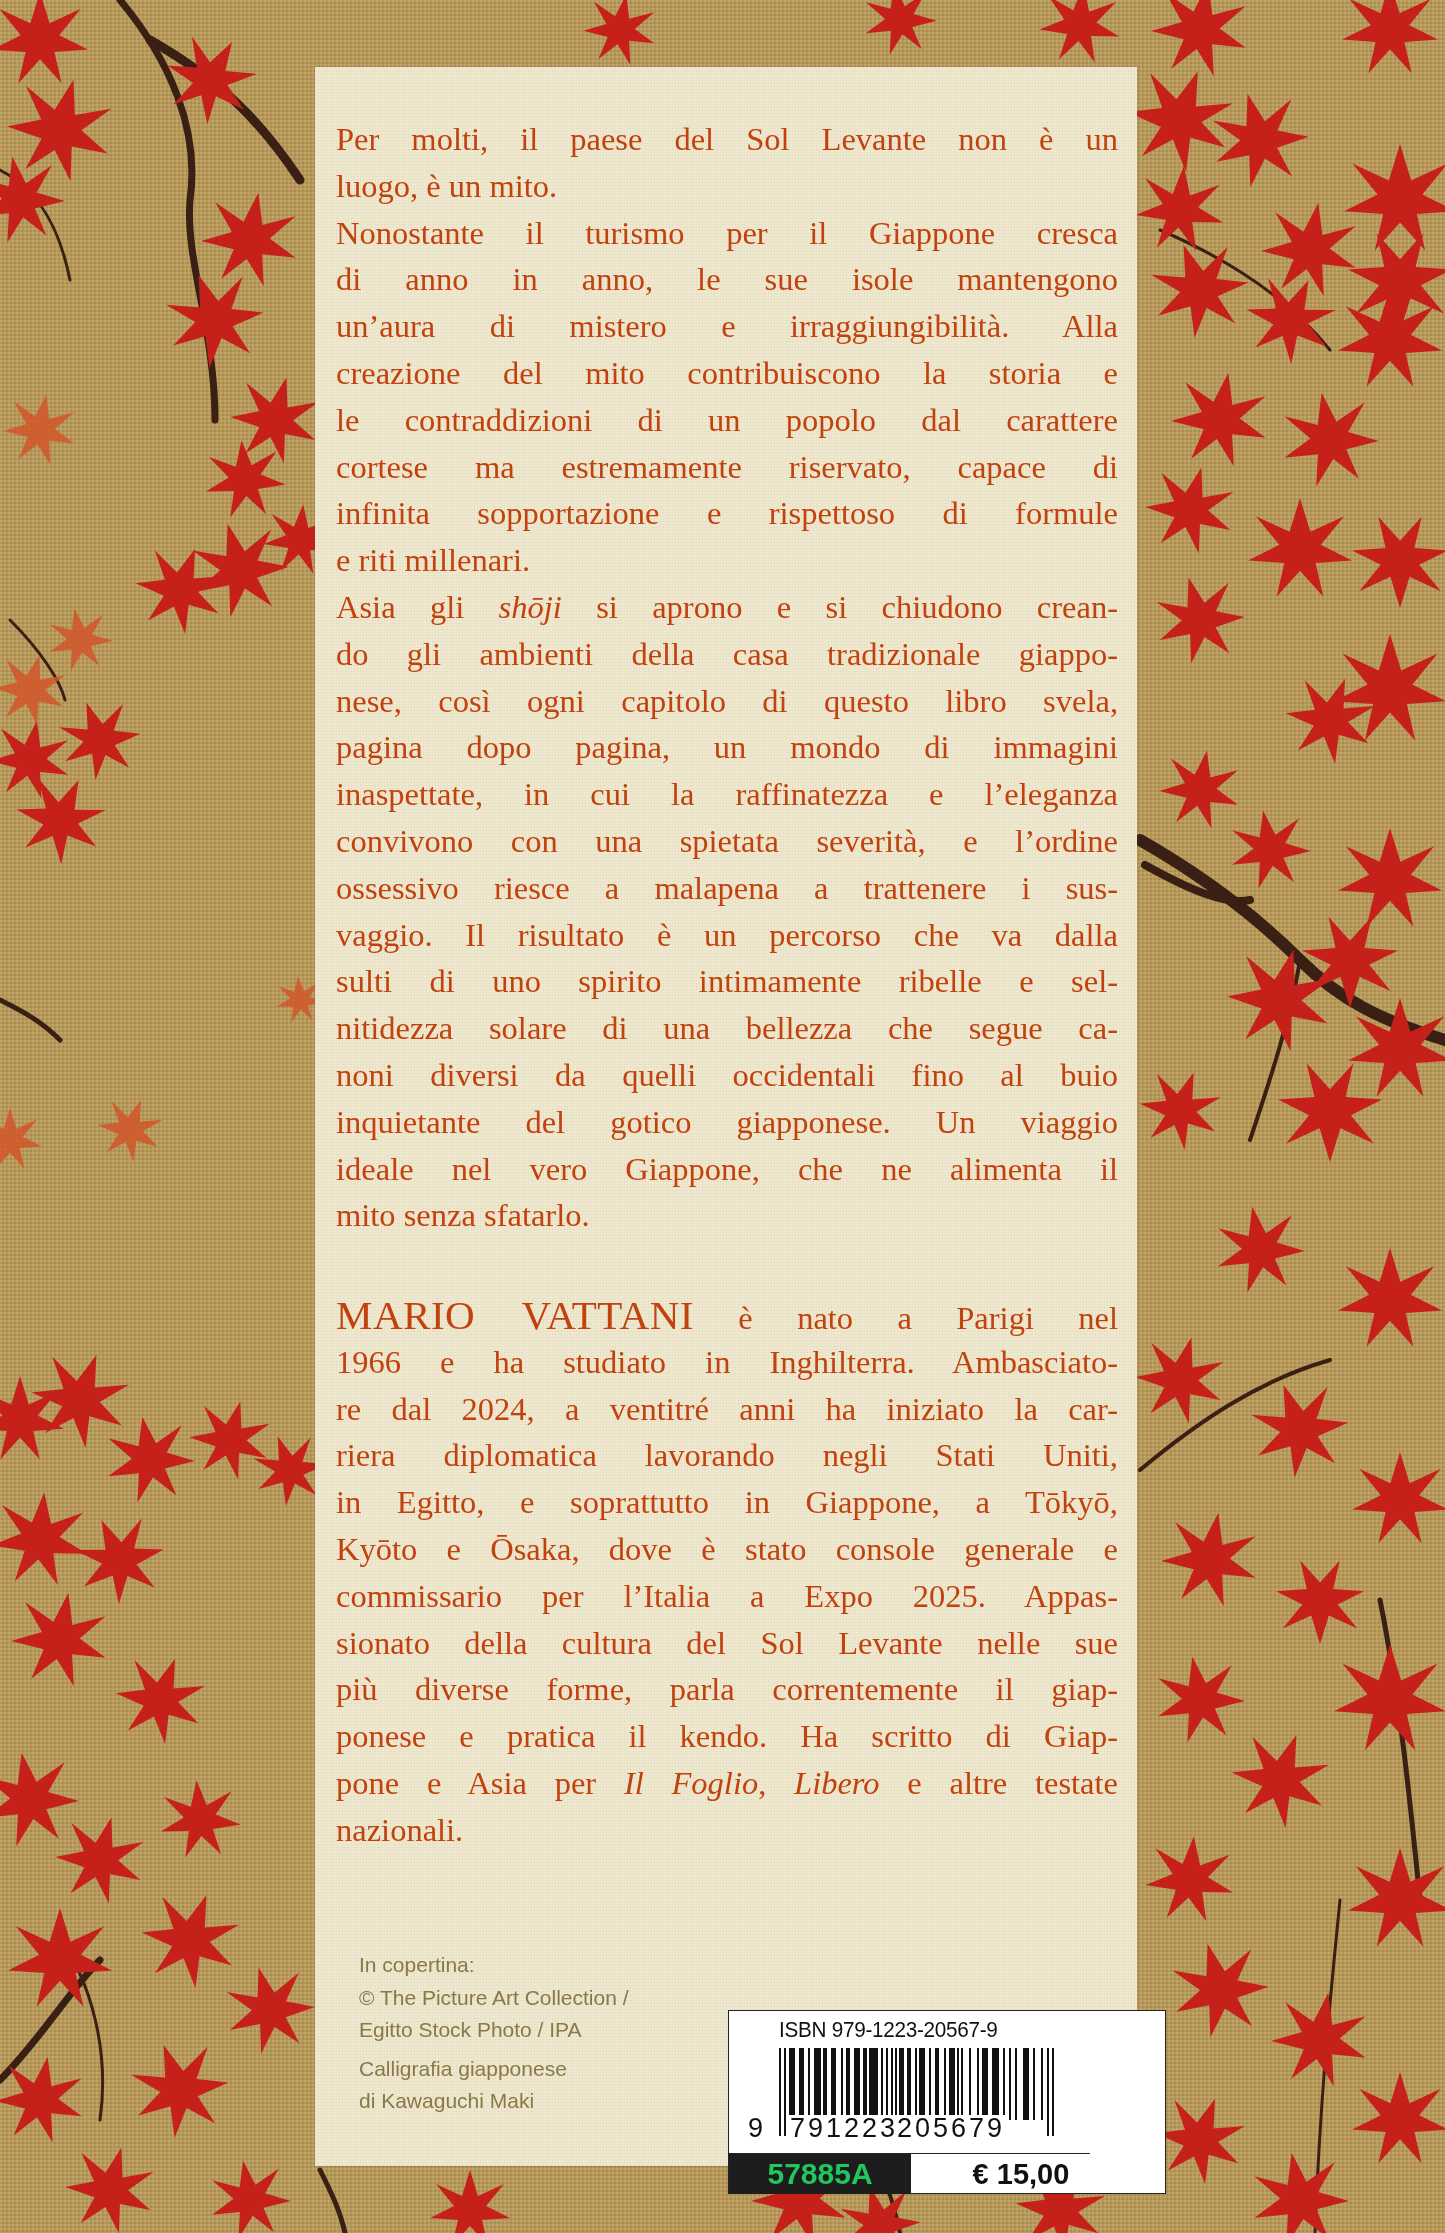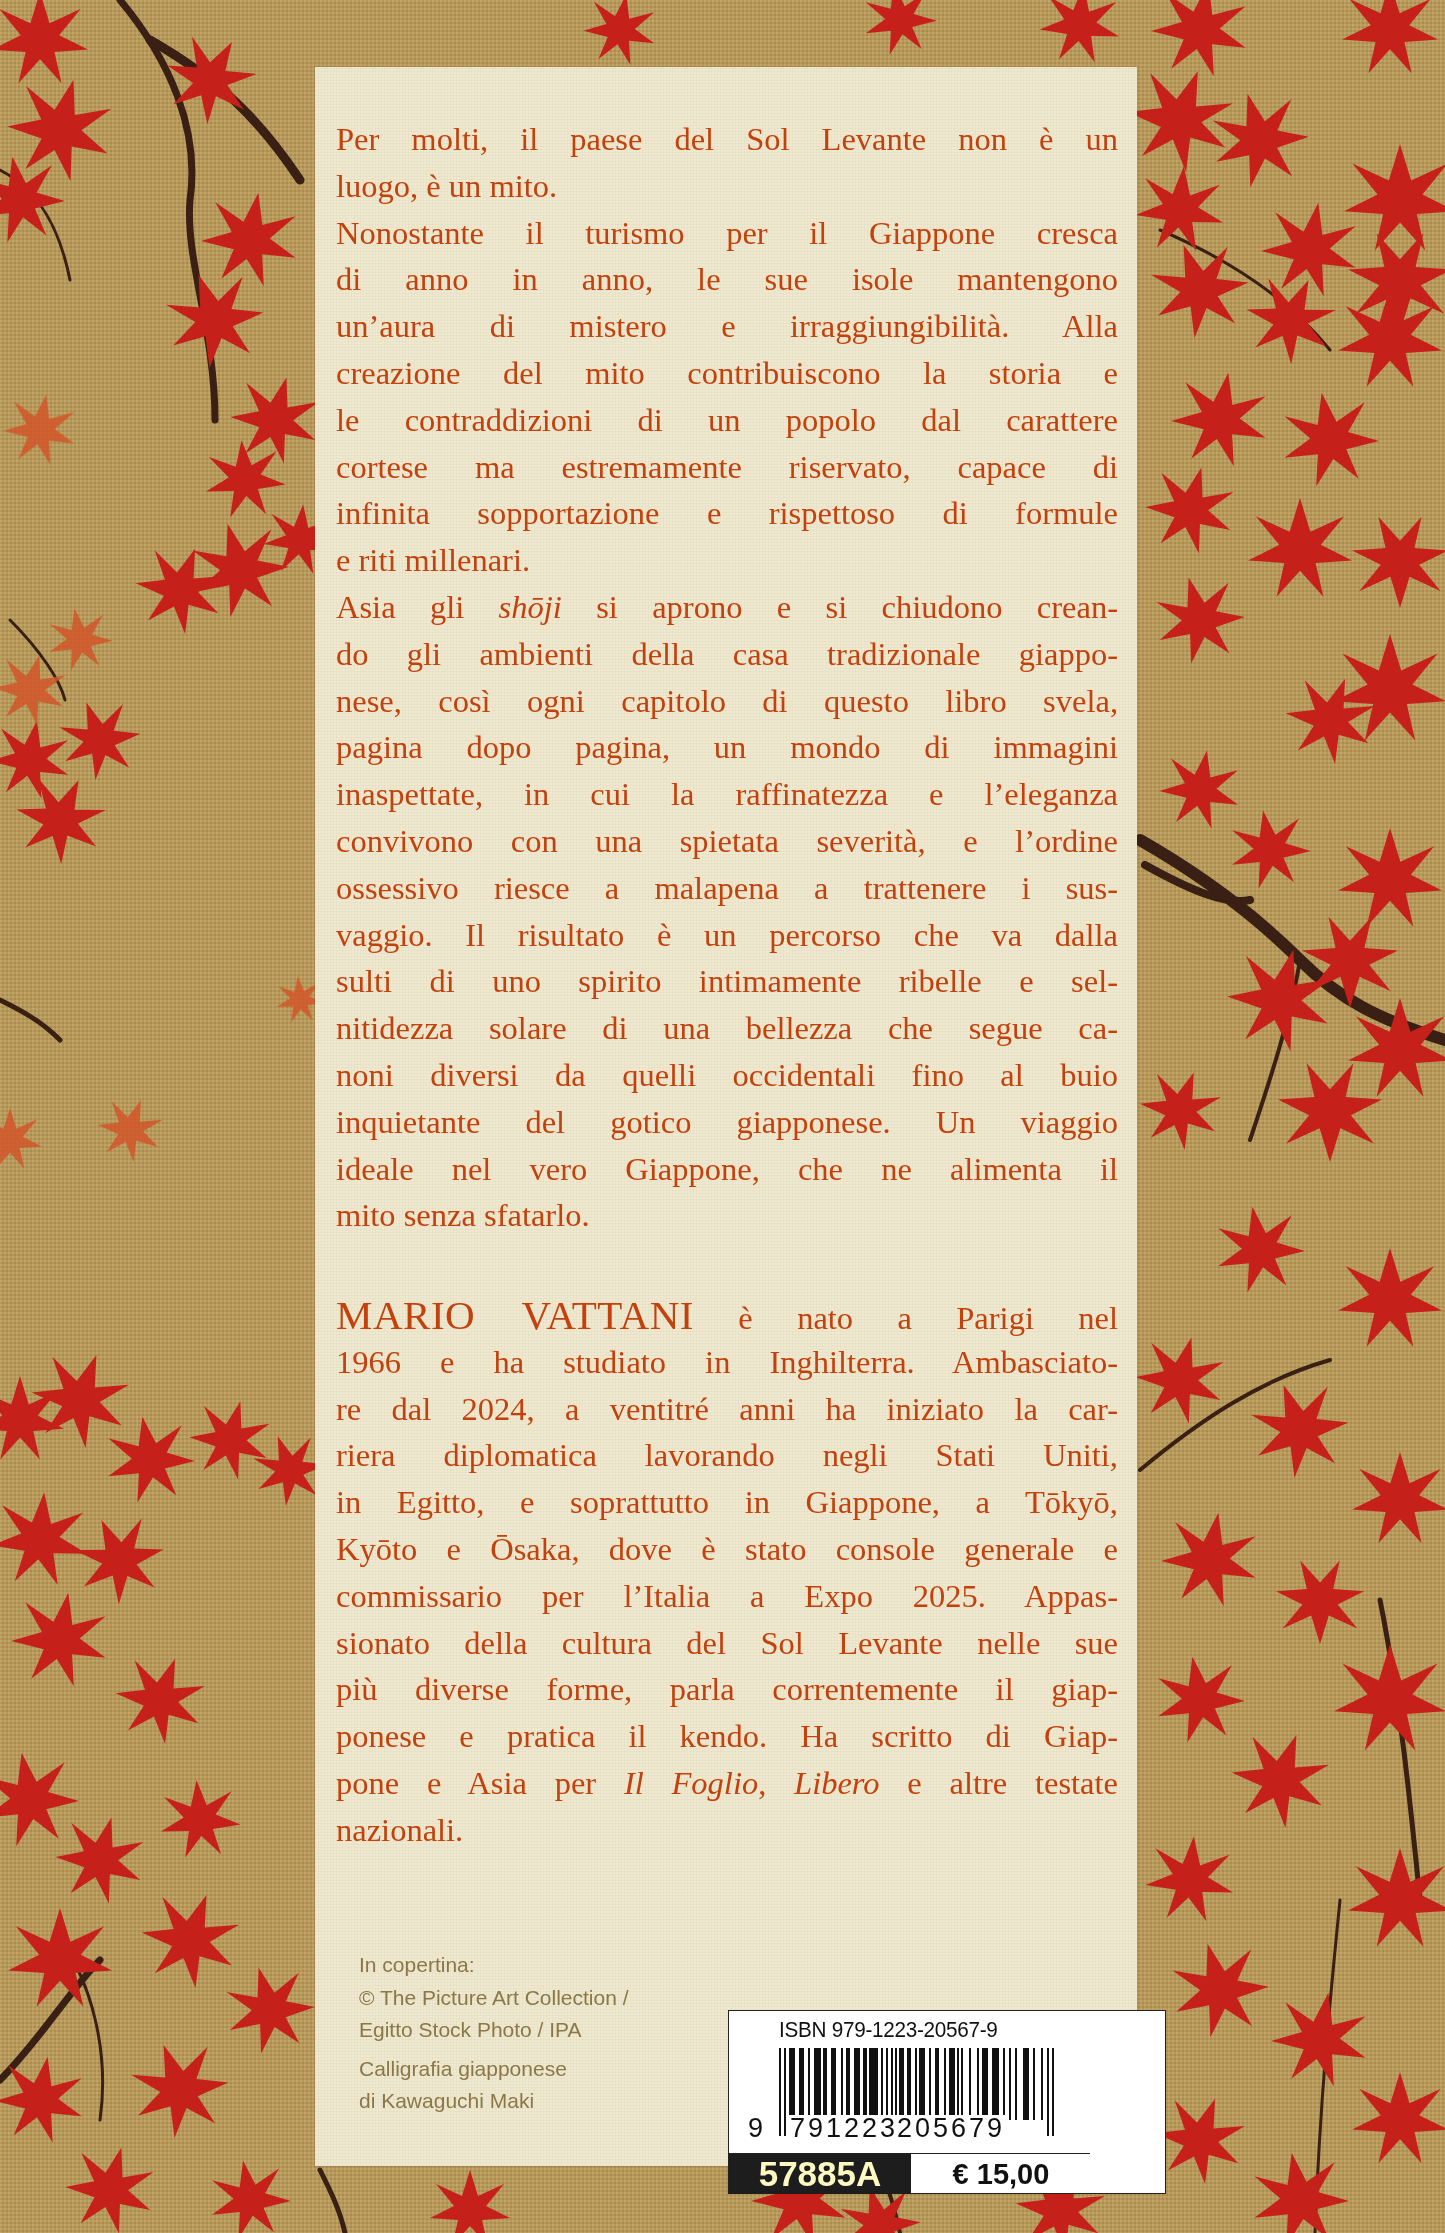--- a/index.html
+++ b/index.html
@@ -17,24 +17,24 @@
   .name{font-size:41px;letter-spacing:0.5px;margin-top:8px;}
   .credits{position:absolute;left:44px;top:1882px;font-family:"Liberation Sans","DejaVu Sans",sans-serif;
     color:#8a7848;font-size:21px;line-height:32.5px;}
   .credits .gap{height:6px;}
   .barcode{position:absolute;left:413px;top:1943px;width:438px;height:184px;background:#fff;
     border:1.5px solid #222;box-sizing:border-box;font-family:"Liberation Sans","DejaVu Sans",sans-serif;}
   .isbn{position:absolute;left:50px;top:6px;font-size:22.5px;color:#111;letter-spacing:-0.3px;transform:scaleX(0.92);transform-origin:left;}
   .bars{position:absolute;left:50px;top:37px;width:280px;height:88px;}
   .dig{position:absolute;top:104px;font-size:27px;color:#111;background:#fff;line-height:26px;padding:0 1px;}
   .bottomrow{position:absolute;left:0;top:142px;width:361px;height:40px;border-top:1.5px solid #222;}
-  .code{position:absolute;left:0;top:0;width:182px;height:40px;background:#1d1d1d;color:#fef9c3;
-    font-weight:bold;font-size:35px;line-height:40px;text-align:center;transform-origin:center;}
+  .code{position:absolute;left:0;top:0;width:182px;height:40px;background:#1d1d1d;color:#22c55e;
+    font-weight:bold;font-size:30px;line-height:40px;text-align:center;transform-origin:center;}
   .price{position:absolute;left:183px;top:0;width:178px;height:40px;color:#111;font-weight:bold;
-    font-size:29px;line-height:40px;text-align:center;}
+    font-size:29px;line-height:40px;text-align:center;padding-left:20px;}
 </style>
 </head>
 <body>
 
 <svg id="bg" viewBox="0 0 1445 2233" xmlns="http://www.w3.org/2000/svg">
   <defs>
     <pattern id="weave" width="4" height="4" patternUnits="userSpaceOnUse">
       <rect width="4" height="4" fill="#b8995c"></rect>
       <rect width="2" height="2" fill="#c2a466"></rect>
       <rect x="2" y="2" width="2" height="2" fill="#a98c50"></rect>

